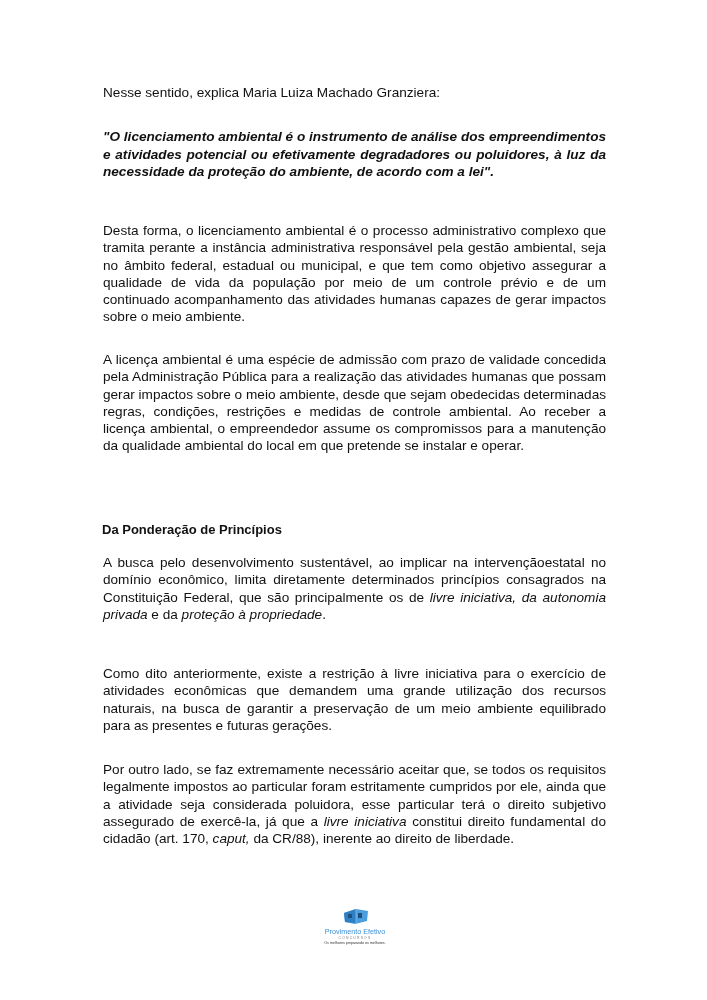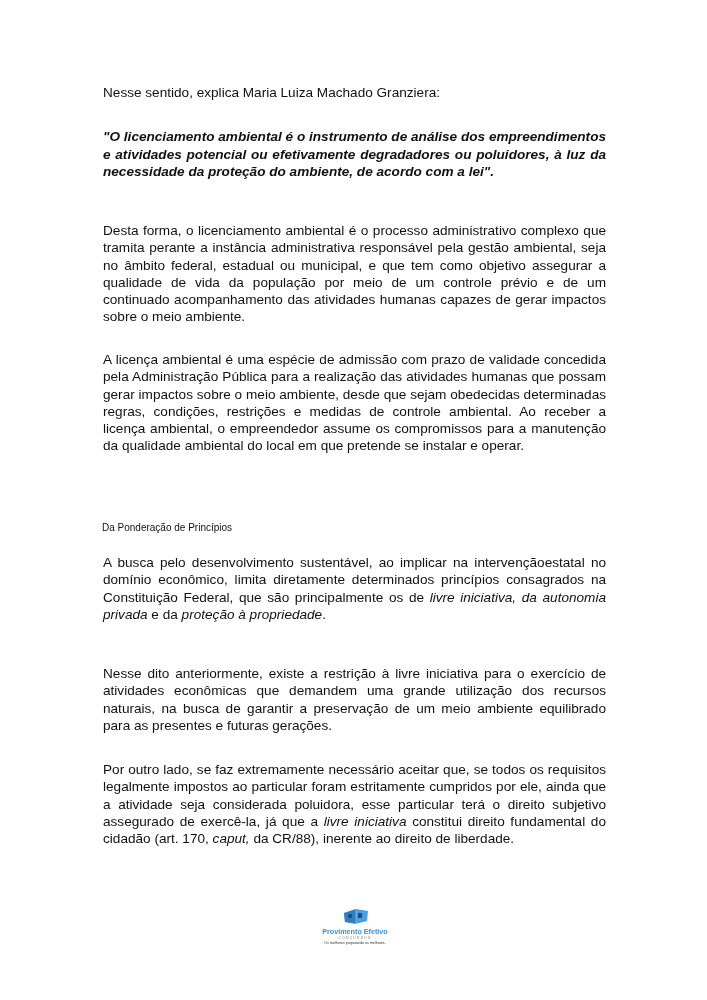--- a/index.html
+++ b/index.html
@@ -28,22 +28,22 @@
       font-size: 13.6px;
       line-height: 17.3px;
       text-align: justify;
       margin: 1px;
     }
     .quote {
       font-weight: bold;
       font-style: italic;
     }
     .heading {
-      font-weight: normal;
-      font-size: 10px;
+      font-weight: bold;
+      font-size: 13px;
       position: absolute;
       left: 0;
       margin: 0;
     }
     .it { font-style: italic; }
     .logo {
       position: absolute;
       left: 310px;
       top: 905px;
       width: 90px;
@@ -56,21 +56,21 @@
       top: 2px;
       width: 28px;
       height: 18px;
     }
     .logo-name {
       position: absolute;
       left: 0;
       top: 22px;
       width: 90px;
       font-size: 7.2px;
-      font-weight: bold;
+      font-weight: normal;
       color: #3a8fd6;
       white-space: nowrap;
       text-align: center;
     }
     .logo-sub {
       position: absolute;
       left: 0;
       top: 31px;
       width: 90px;
       font-size: 3.4px;
@@ -98,21 +98,21 @@
   <p class="para quote" style="top:127px; line-height:17.6px;">"O licenciamento ambiental é o instrumento de análise dos empreendimentos e atividades potencial ou efetivamente degradadores ou poluidores, à luz da necessidade da proteção do ambiente, de acordo com a lei".</p>
 
   <p class="para" style="top:221px;">Desta forma, o licenciamento ambiental é o processo administrativo complexo que tramita perante a instância administrativa responsável pela gestão ambiental, seja no âmbito federal, estadual ou municipal, e que tem como objetivo assegurar a qualidade de vida da população por meio de um controle prévio e de um continuado acompanhamento das atividades humanas capazes de gerar impactos sobre o meio ambiente.</p>
 
   <p class="para" style="top:350px;">A licença ambiental é uma espécie de admissão com prazo de validade concedida pela Administração Pública para a realização das atividades humanas que possam gerar impactos sobre o meio ambiente, desde que sejam obedecidas determinadas regras, condições, restrições e medidas de controle ambiental. Ao receber a licença ambiental, o empreendedor assume os compromissos para a manutenção da qualidade ambiental do local em que pretende se instalar e operar.</p>
 
   <p class="heading" style="top:522px;">Da Ponderação de Princípios</p>
 
   <p class="para" style="top:553px;"><span>A busca pelo desenvolvimento sustentável, ao implicar na intervençãoestatal no domínio econômico, limita diretamente determinados princípios  consagrados na Constituição Federal, que são principalmente os de </span><span class="it">livre iniciativa, da autonomia privada</span><span> e da </span><span class="it">proteção à  propriedade</span><span>.</span></p>
 
-  <p class="para" style="top:664px;">Nesse dito anteriormente, existe a restrição à livre iniciativa para o exercício de atividades econômicas que demandem uma grande utilização dos recursos naturais, na busca de garantir a preservação de um meio ambiente equilibrado para as presentes e futuras gerações.</p>
+  <p class="para" style="top:664px;">Como dito anteriormente, existe a restrição à livre iniciativa para o exercício de atividades econômicas que demandem uma grande utilização dos recursos naturais, na busca de garantir a preservação de um meio ambiente equilibrado para as presentes e futuras gerações.</p>
 
   <p class="para" style="top:760px;"><span>Por outro lado, se faz extremamente necessário aceitar que, se todos os requisitos legalmente impostos ao particular foram estritamente cumpridos por ele, ainda que a atividade seja considerada poluidora, esse particular terá o direito subjetivo assegurado de exercê-la, já que a </span><span class="it">livre iniciativa</span><span> constitui direito fundamental do cidadão (art. 170, </span><span class="it">caput,</span><span> da CR/88), inerente ao direito de liberdade.</span></p>
 </div>
 
 <div class="logo">
   <svg class="logo-mark" viewBox="0 0 28 18">
     <polygon points="2,6 14,2 26,4 25,14 13,17 3,15" fill="#4a9ee0"></polygon>
     <polygon points="2,6 14,2 14,16 3,15" fill="#2f7fc4"></polygon>
     <rect x="6" y="7" width="4" height="4" fill="#1f4f7a"></rect>
     <rect x="16" y="6" width="4" height="5" fill="#1f4f7a"></rect>

